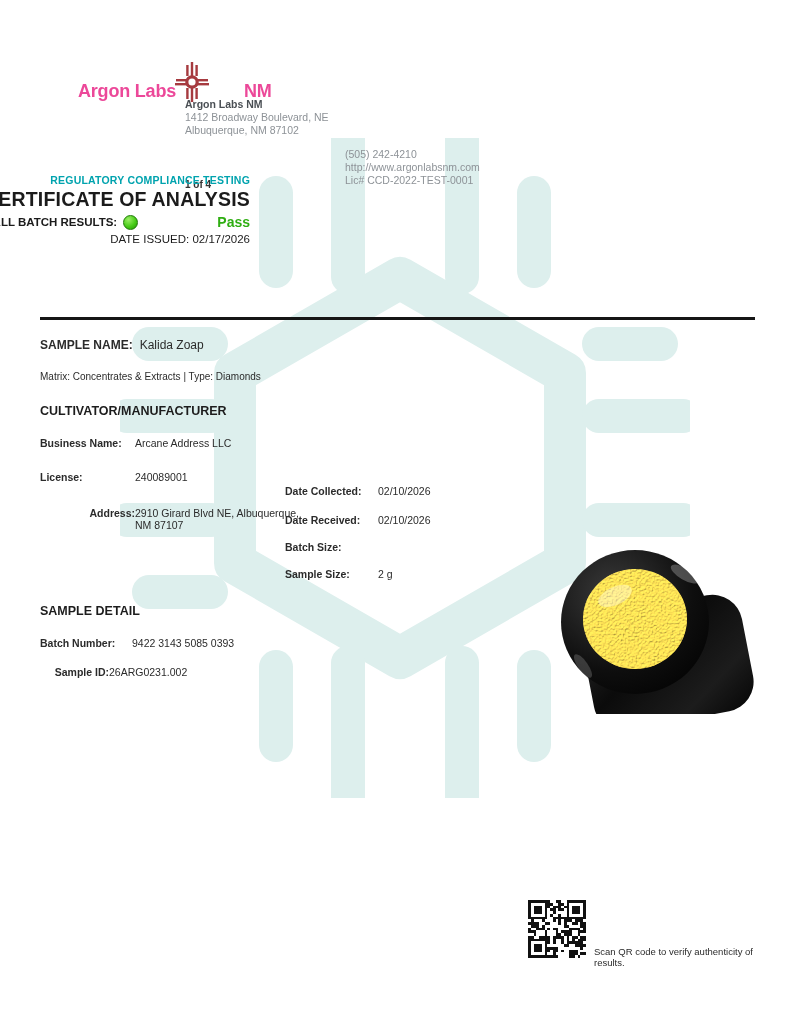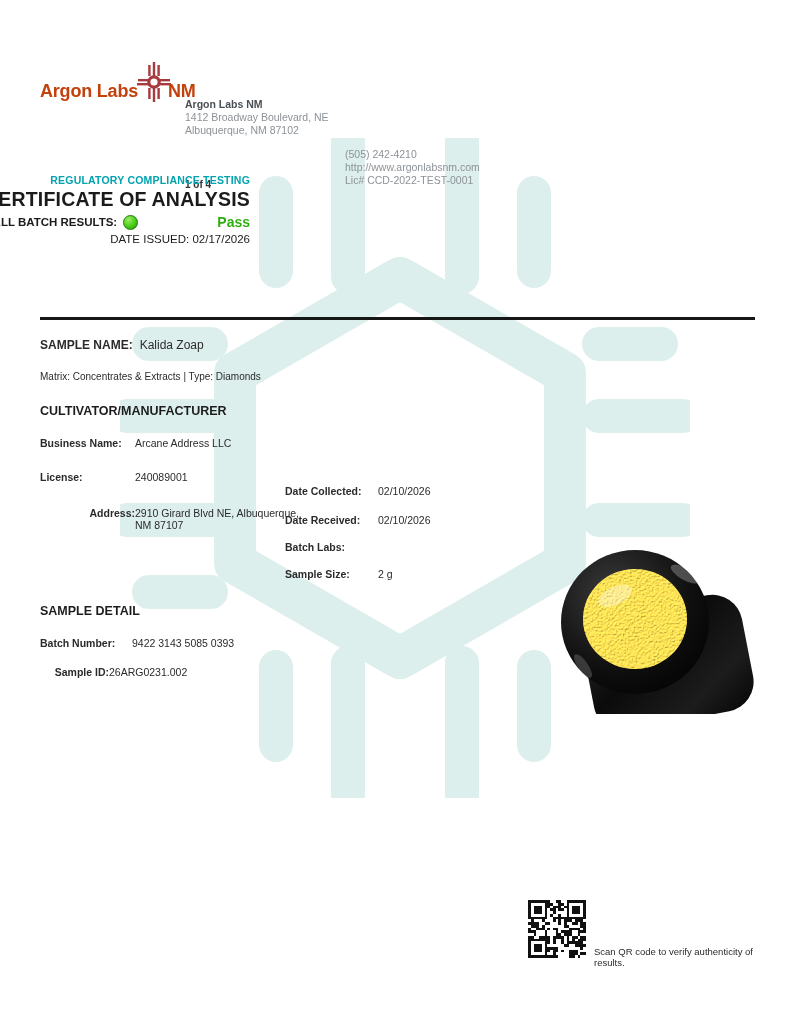--- a/index.html
+++ b/index.html
@@ -5,21 +5,21 @@
   html,body{margin:0;padding:0;background:#e8e8e8;}
   #page{position:relative;width:795px;height:1024px;background:#ffffff;margin:0 auto;
         font-family:"Liberation Sans",sans-serif;color:#222;overflow:hidden;}
   #page *{box-sizing:border-box;}
   .abs{position:absolute;}
   
   .watermark{left:120px;top:138px;width:570px;height:660px;z-index:0;pointer-events:none;}
   .z1{position:relative;z-index:1;}
   
   .logo{left:40px;top:62px;display:flex;align-items:flex-end;}
-  .logo-text{font-size:18px;font-weight:bold;color:#c2410c;letter-spacing:-.2px;line-height:1;}
+  .logo-text{font-size:18px;font-weight:bold;color:#ec4899;letter-spacing:-.2px;line-height:1;margin-left:38px;}
   .logo-zia{width:34px;height:40px;margin:0 -3px -2px -1px;}
   .lab-info{left:185px;top:60px;font-size:10.5px;line-height:13px;color:#8d9297;}
   .lab-info .b{font-weight:bold;color:#4a4f54;}
   .page-count{left:185px;top:102px;font-size:10px;font-weight:bold;color:#333;}
   .contact-info{left:345px;top:60px;font-size:10.5px;line-height:13px;color:#8d9297;}
   .title-block{right:40px;top:47px;width:290px;text-align:right;}
   .compliance{font-size:10.5px;font-weight:bold;color:#00a3ae;letter-spacing:.2px;}
   .coa-title{font-size:19.5px;font-weight:bold;color:#1b1b1b;letter-spacing:.2px;margin-top:2px;}
   .overall-row{display:flex;align-items:center;margin-top:3px;}
   .overall-label{font-size:11.5px;font-weight:bold;color:#1b1b1b;}
@@ -155,21 +155,21 @@
 
   <div class="abs field f-dc z1">
     <span class="lbl">Date Collected:</span>
     <span class="val">02/10/2026</span>
   </div>
   <div class="abs field f-dr z1">
     <span class="lbl">Date Received:</span>
     <span class="val">02/10/2026</span>
   </div>
   <div class="abs field f-bs z1">
-    <span class="lbl">Batch Labs:</span>
+    <span class="lbl">Batch Size:</span>
     <span class="val"></span>
   </div>
   <div class="abs field f-ss z1">
     <span class="lbl">Sample Size:</span>
     <span class="val">2 g</span>
   </div>
 
   <div class="abs sec-head detail-head z1">SAMPLE DETAIL</div>
   <div class="abs field f-batch z1">
     <span class="lbl">Batch Number:</span>

